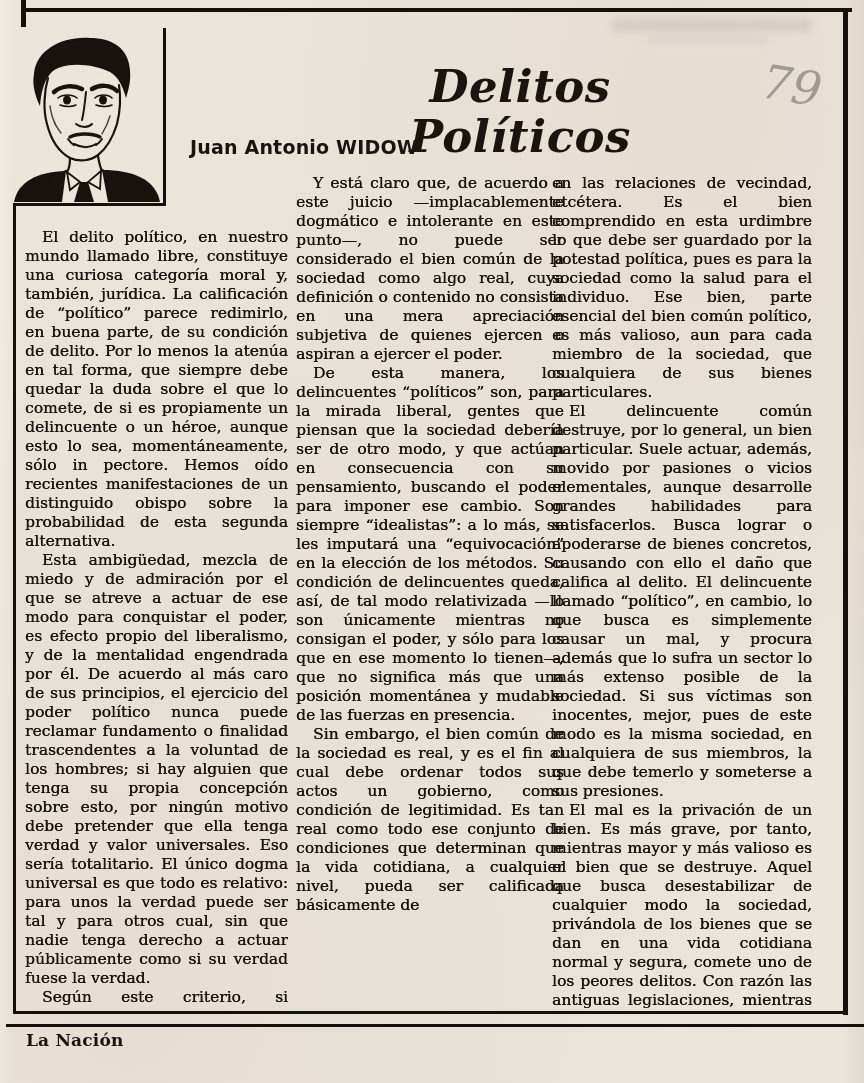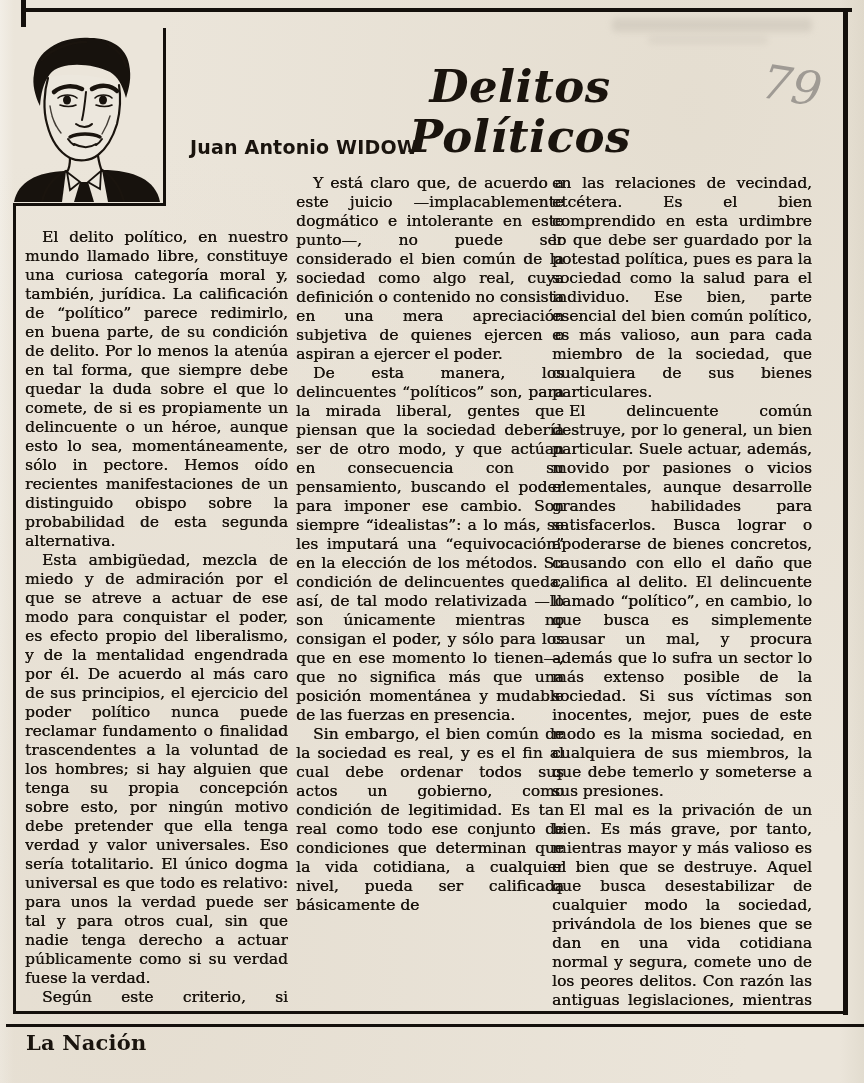--- a/index.html
+++ b/index.html
@@ -65,21 +65,21 @@
   }
   #col-1{left:25px;top:228px;width:263px;height:782px;}
   #col-2{left:296px;top:174px;width:268px;height:834px;}
   #col-3{left:552px;top:174px;width:260px;height:834px;}
   .para{margin:0;}
   .para.indent{text-indent:17px;}
   .b{font-weight:normal;}
 
   #newspaper-name{
     position:absolute;left:26px;top:1030px;
-    font-weight:bold;font-size:21px;letter-spacing:.01em;
+    font-weight:bold;font-size:17px;letter-spacing:.01em;
   }
   .sketch{stroke:var(--ink);stroke-linecap:round;stroke-linejoin:round;fill:none;}
 </style>
 </head>
 <body>
 
 <div class="rule" id="top-rule"></div>
 <div class="rule" id="corner-tick"></div>
 <div class="rule" id="right-rule"></div>
 <div class="rule" id="portrait-right-rule"></div>

